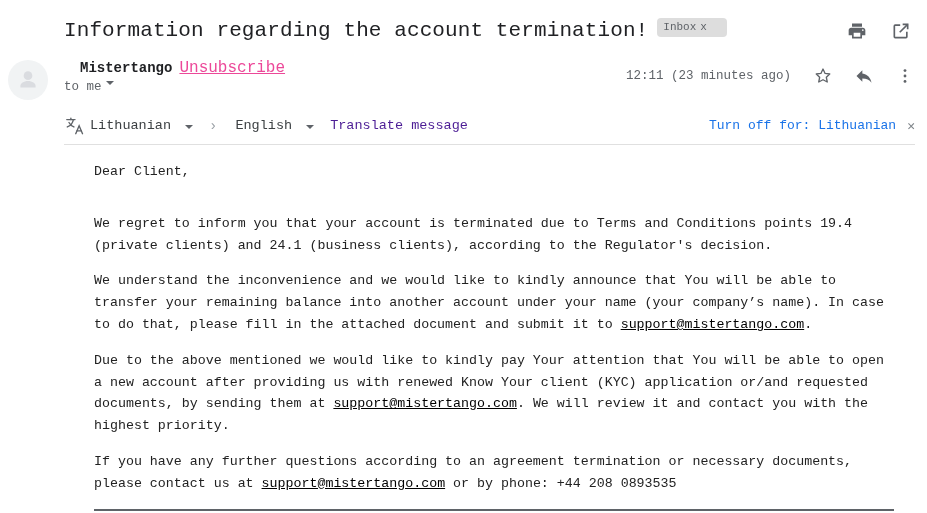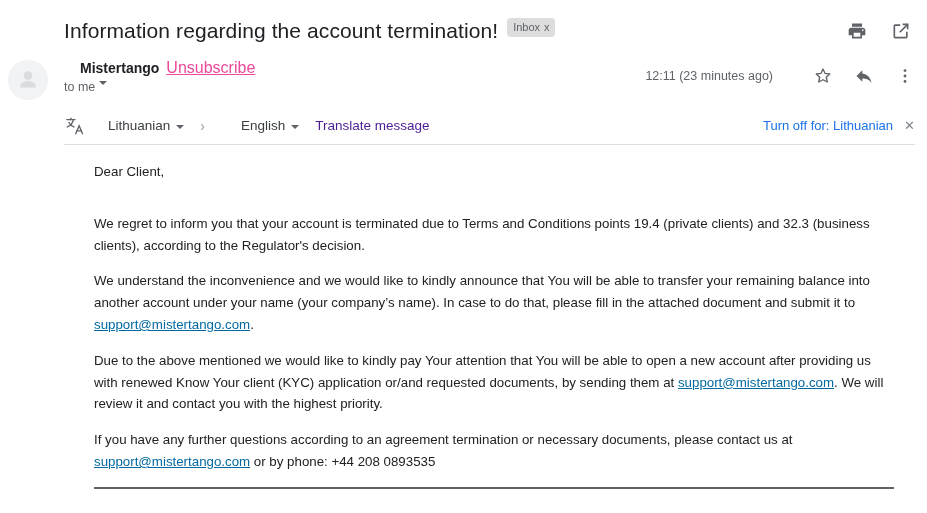--- a/index.html
+++ b/index.html
@@ -4,42 +4,42 @@
 <style>
   * { box-sizing: border-box; }
   html, body {
     margin: 0; padding: 0;
     width: 927px; height: 513px;
     background: #ffffff;
     font-family: "Liberation Sans", sans-serif;
     color: #202124;
     overflow: hidden;
   }
-  #app { position: relative; width: 927px; height: 513px; background:#fff; }
+  #app { position: relative; width: 927px; height: 513px; background:#fff;font-family:Liberation Mono, monospace; }
 
   
   .header {
     display: flex; align-items: center;
     padding: 11px 12px 0 64px;
     height: 50px;
   }
   .subject {
     font-size: 21px;
     font-weight: 400;
     color: #202124;
     letter-spacing: .1px;
     white-space: nowrap;
   }
   .inbox-badge {
     margin-left: 9px;
     background: #ddd;
     color: #5f6368;
     font-size: 11px;
     line-height: 16px;
-    padding: 1px 5px 2px 6px;
+    padding: 1px 20px 2px 6px;
     border-radius: 4px;
     display: inline-flex;
     align-items: center;
     gap: 4px;
     vertical-align: middle;
     position: relative;
     top: -3px;
   }
   .inbox-badge .bx { font-size: 11px; color:#5f6368; }
   .header-spacer { flex: 1; }
@@ -85,37 +85,37 @@
     border-right:4px solid transparent;
     border-top:4px solid #5f6368;
     display:inline-block;
     position:relative; top:1px;
   }
   .sender-right {
     margin-left: auto;
     display:flex; align-items:center; gap: 21px;
     padding-top: 8px;
   }
-  .timestamp { font-size: 12.5px; color: #5f6368; white-space: nowrap; margin-right: 19px; }
+  .timestamp { font-size: 12.5px; color: #5f6368; white-space: nowrap; margin-right: 1px; }
   .sicon { width: 20px; height:20px; color:#5f6368; display:block; }
   .sicon svg { display:block; }
 
   
   .translate-bar {
     display:flex; align-items:center;
     margin: 3px 12px 0 64px;
     height: 36px;
     border-bottom: 1px solid #e0e0e0;
     padding-bottom: 2px;
   }
   .tr-icon { width:22px; height:22px; color:#5f6368; flex:none; display:block; }
   .tr-icon svg { display:block; }
   .lang-sel {
-    display:flex; align-items:center; gap:6px;
-    margin-left: 22px;
+    display:flex; align-items:center; gap:14px;
+    margin-left: 4px;
     font-size: 13.5px; color: #3c4043;
     cursor: pointer;
   }
   .arrow-sep {
     margin: 0 14px 0 16px;
     color: #9aa0a6; font-size: 14px;
     user-select:none;
   }
   .translate-link {
     margin-left: 16px;
@@ -136,21 +136,21 @@
   
   .body-wrap {
     padding: 16px 12px 0 94px;
     font-size: 13.3px;
     line-height: 21.8px;
     color: #222;
   }
   .para { margin: 0 0 14px 0; max-width: 800px; }
   .para:first-child { margin-bottom: 30px; }
   a.mail {
-    color: #0369a1;
+    color: #000000;
     text-decoration: underline;
   }
   .bottom-rule {
     margin: 6px 12px 0 94px;
     border: 0;
     border-top: 2px solid #5f6368;
     max-width: 800px;
   }
 </style>
 </head>
@@ -255,21 +255,21 @@
 
     <span class="tr-spacer"></span>
 
     <span class="turnoff">Turn off for: Lithuanian</span>
     <span class="tr-close">✕</span>
   </div>
 
   <div class="body-wrap">
     <p class="para">Dear Client,</p>
 
-    <p class="para">We regret to inform you that your account is terminated due to Terms and Conditions points 19.4 (private clients) and 32.3 (business clients), according to the Regulator's decision.</p>
+    <p class="para">We regret to inform you that your account is terminated due to Terms and Conditions points 19.4 (private clients) and 24.1 (business clients), according to the Regulator's decision.</p>
 
     <p class="para">
       <span>We understand the inconvenience and we would like to kindly announce that You will be able to transfer your remaining balance into another account under your name (your company’s name). In case to do that, please fill in the attached document and submit it to </span><a class="mail" href="#">support@mistertango.com</a><span>.</span>
     </p>
 
     <p class="para">
       <span>Due to the above mentioned we would like to kindly pay Your attention that You will be able to open a new account after providing us with renewed Know Your client (KYC) application or/and requested documents, by sending them at </span><a class="mail" href="#">support@mistertango.com</a><span>. We will review it and contact you with the highest priority.</span>
     </p>
 
     <p class="para">

